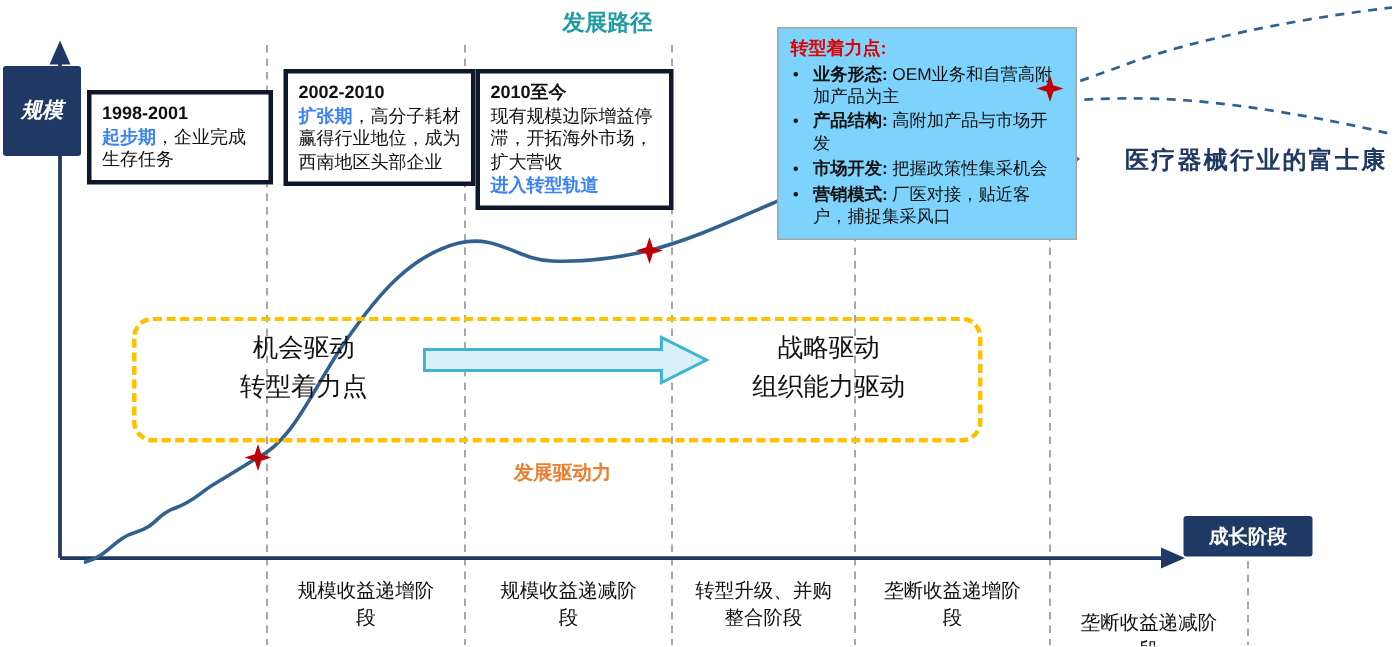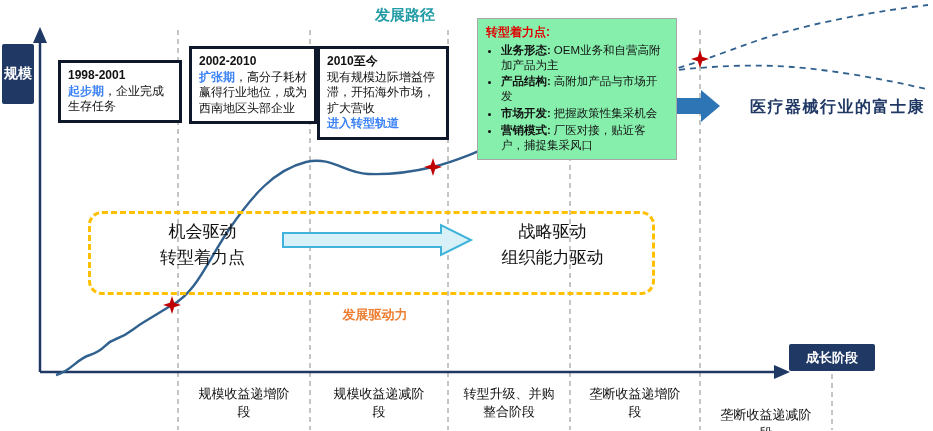--- a/index.html
+++ b/index.html
@@ -6,25 +6,25 @@
   #stage{position:relative;width:933px;height:431px;background:#ffffff;overflow:hidden;
          font-family:"Liberation Sans","DejaVu Sans",sans-serif;color:#111;}
   .abs{position:absolute;}
   svg.layer{position:absolute;left:0;top:0;width:933px;height:431px;}
   #star-layer{pointer-events:none;}
   .red{color:#3b82f6;}
   .bold{font-weight:bold;}
   .title{font-size:15px;font-weight:bold;color:#1f9ba6;}
   .navy-badge{background:#1f3864;color:#fff;font-weight:bold;display:flex;
               align-items:center;justify-content:center;border-radius:2px;}
-  .ylabel{width:32px;height:56px;font-size:14px;line-height:1.55;text-align:center;
-          word-break:break-all;padding:2px 0;}
+  .ylabel{width:52px;height:56px;font-size:14px;line-height:1.55;text-align:center;
+          word-break:break-all;padding:2px 0;font-style:italic;}
   .xlabel{width:86px;height:27px;font-size:13px;}
   .pbox{background:#fff;border:3px solid #0f172a;padding:5px 7px;font-size:12px;line-height:1.3;}
-  .tbox{background:#86efac;border:1px solid #a6a6a6;padding:6px 8px 4px 8px;font-size:11.5px;line-height:1.3;}
+  .tbox{background:#7dd3fc;border:1px solid #a6a6a6;padding:6px 8px 4px 8px;font-size:11.5px;line-height:1.3;margin-left:41px;}
   .tbox .ttl{font-size:12px;font-weight:bold;color:#e00000;margin-bottom:2px;}
   .tbox ul{margin:2px 0 0 0;padding-left:15px;list-style:disc;}
   .tbox li{margin-bottom:2px;}
   .tbox li b{margin-right:3px;}
   .driver-box{border:3px dashed #ffc000;border-radius:14px;background:transparent;}
   .driver-text{font-size:17px;color:#111;text-align:center;line-height:1.55;}
   .driver-caption{font-size:13px;font-weight:bold;color:#ed7d31;text-align:center;}
   .vision{font-size:16px;font-weight:bold;color:#1f3864;letter-spacing:1.5px;}
   .stage-cell{display:flex;justify-content:center;align-items:flex-start;
               font-size:13px;line-height:1.35;text-align:center;}

